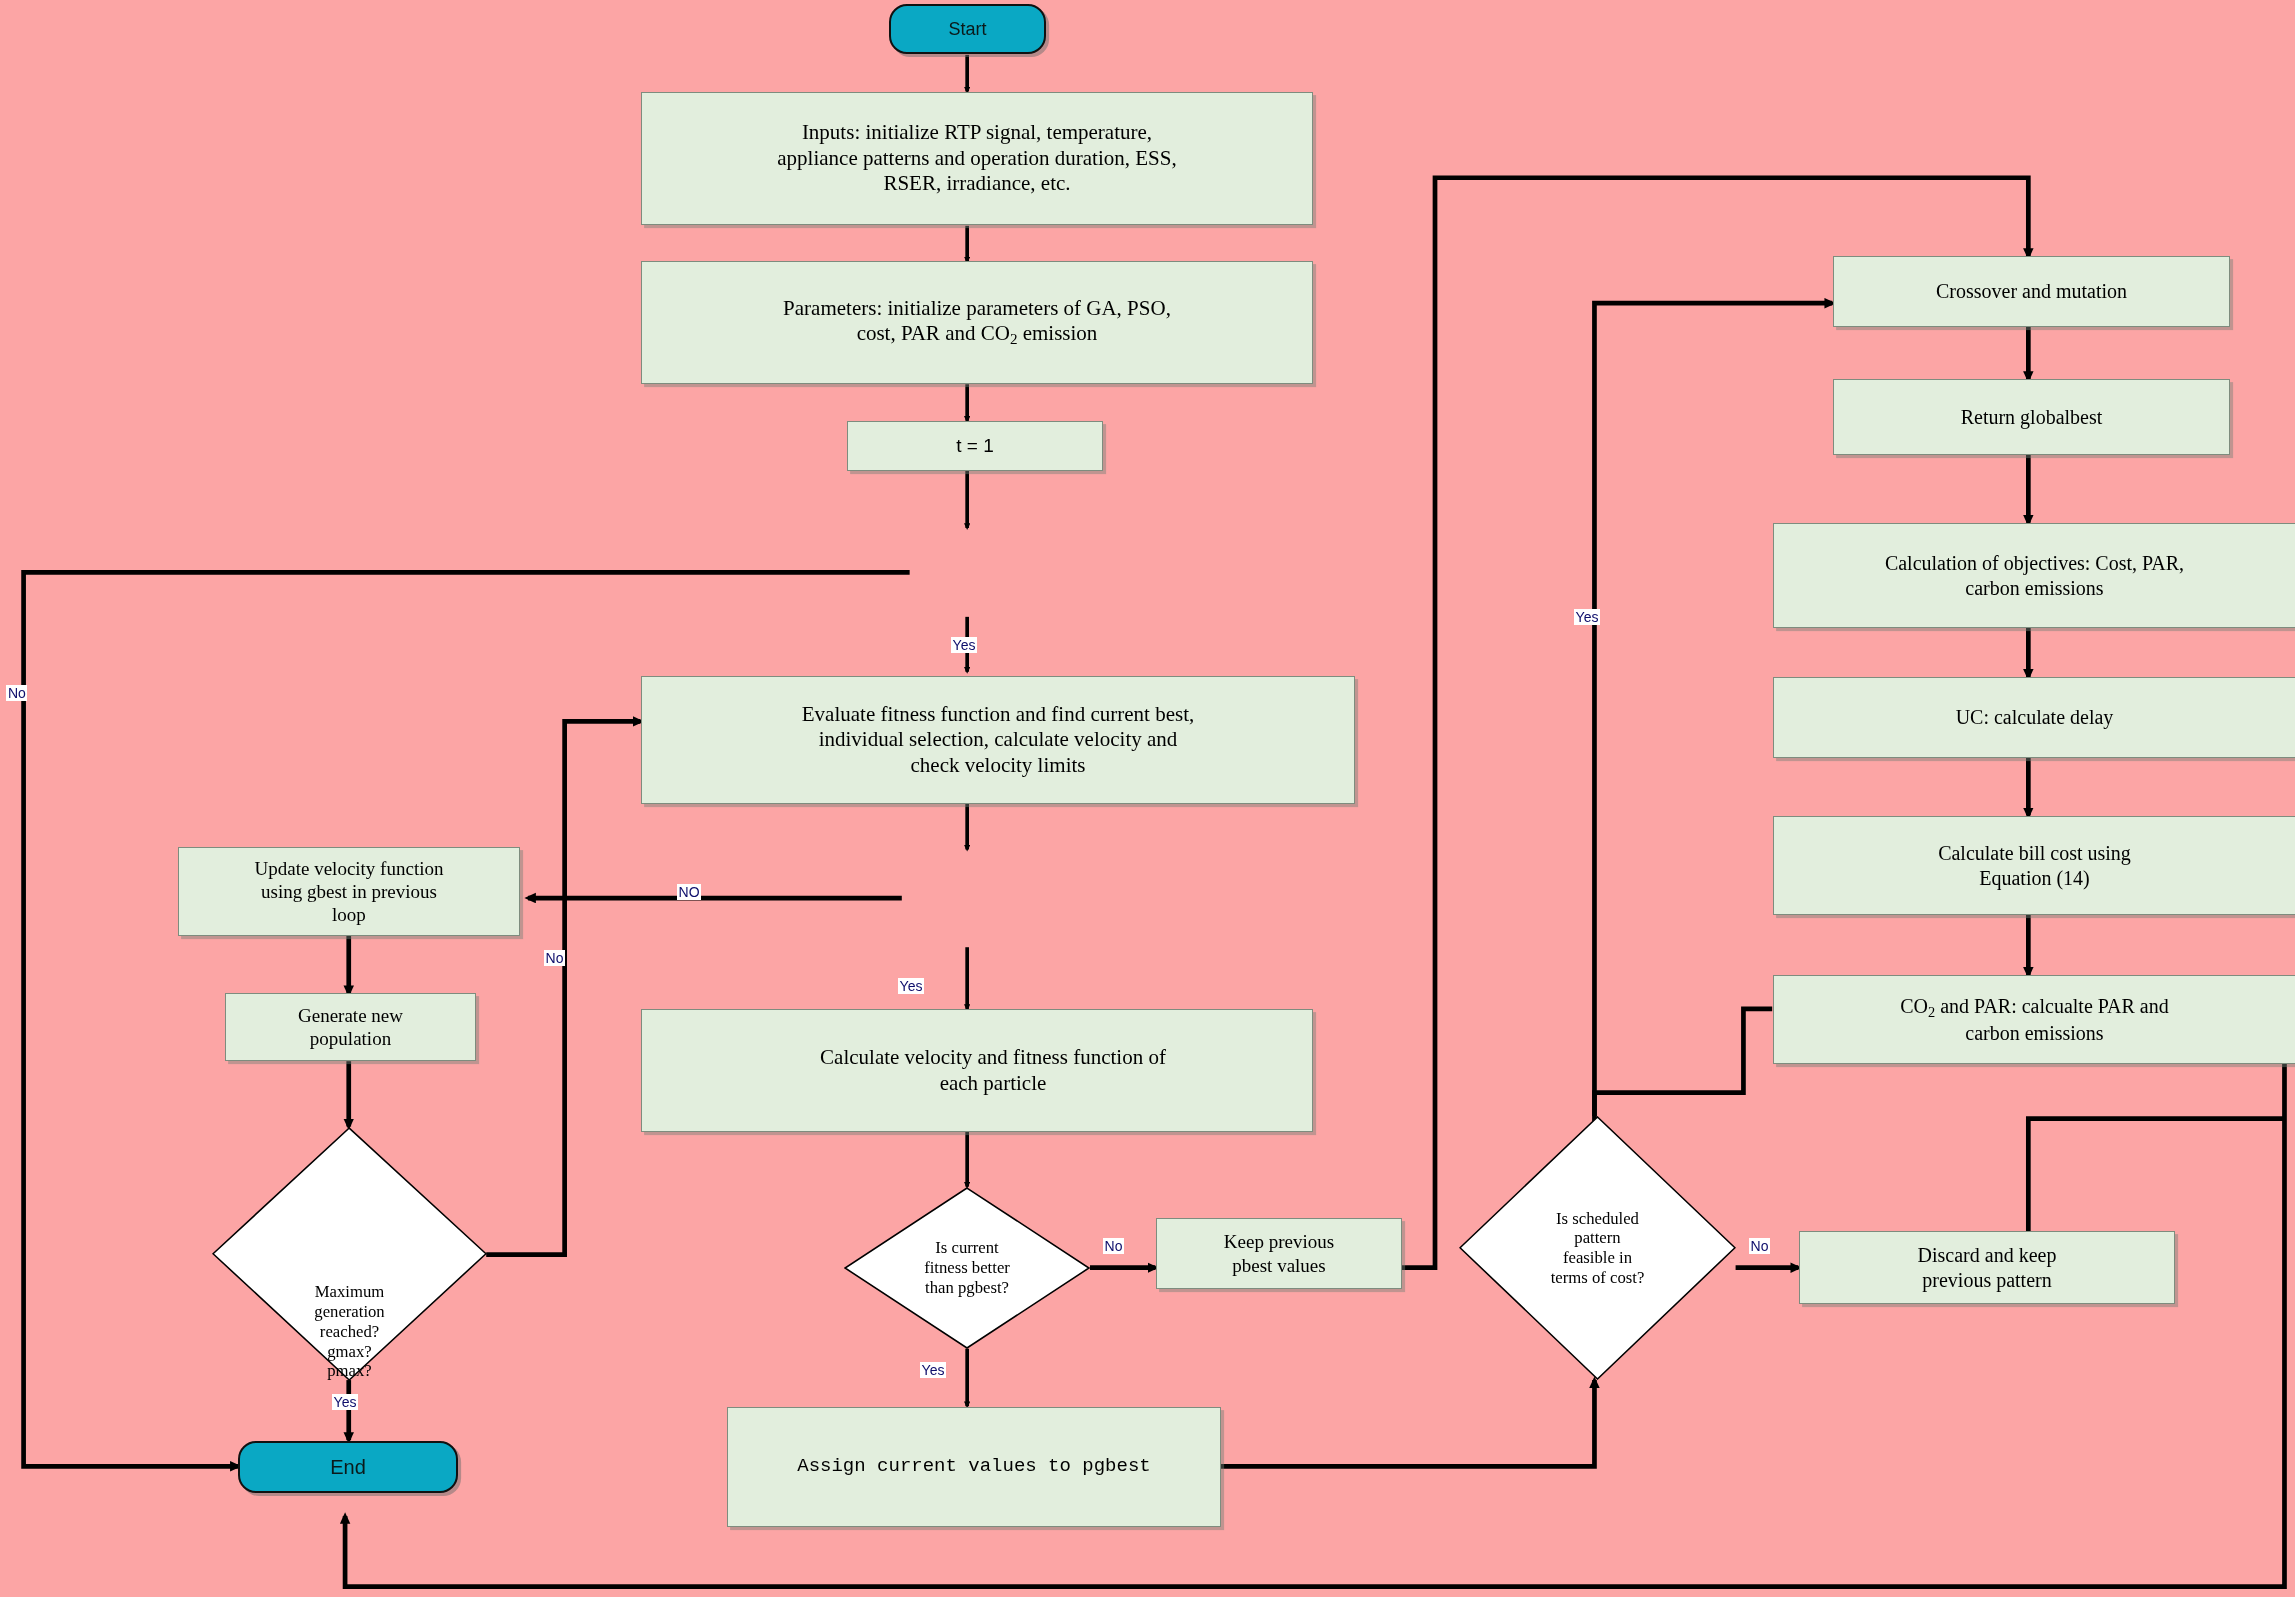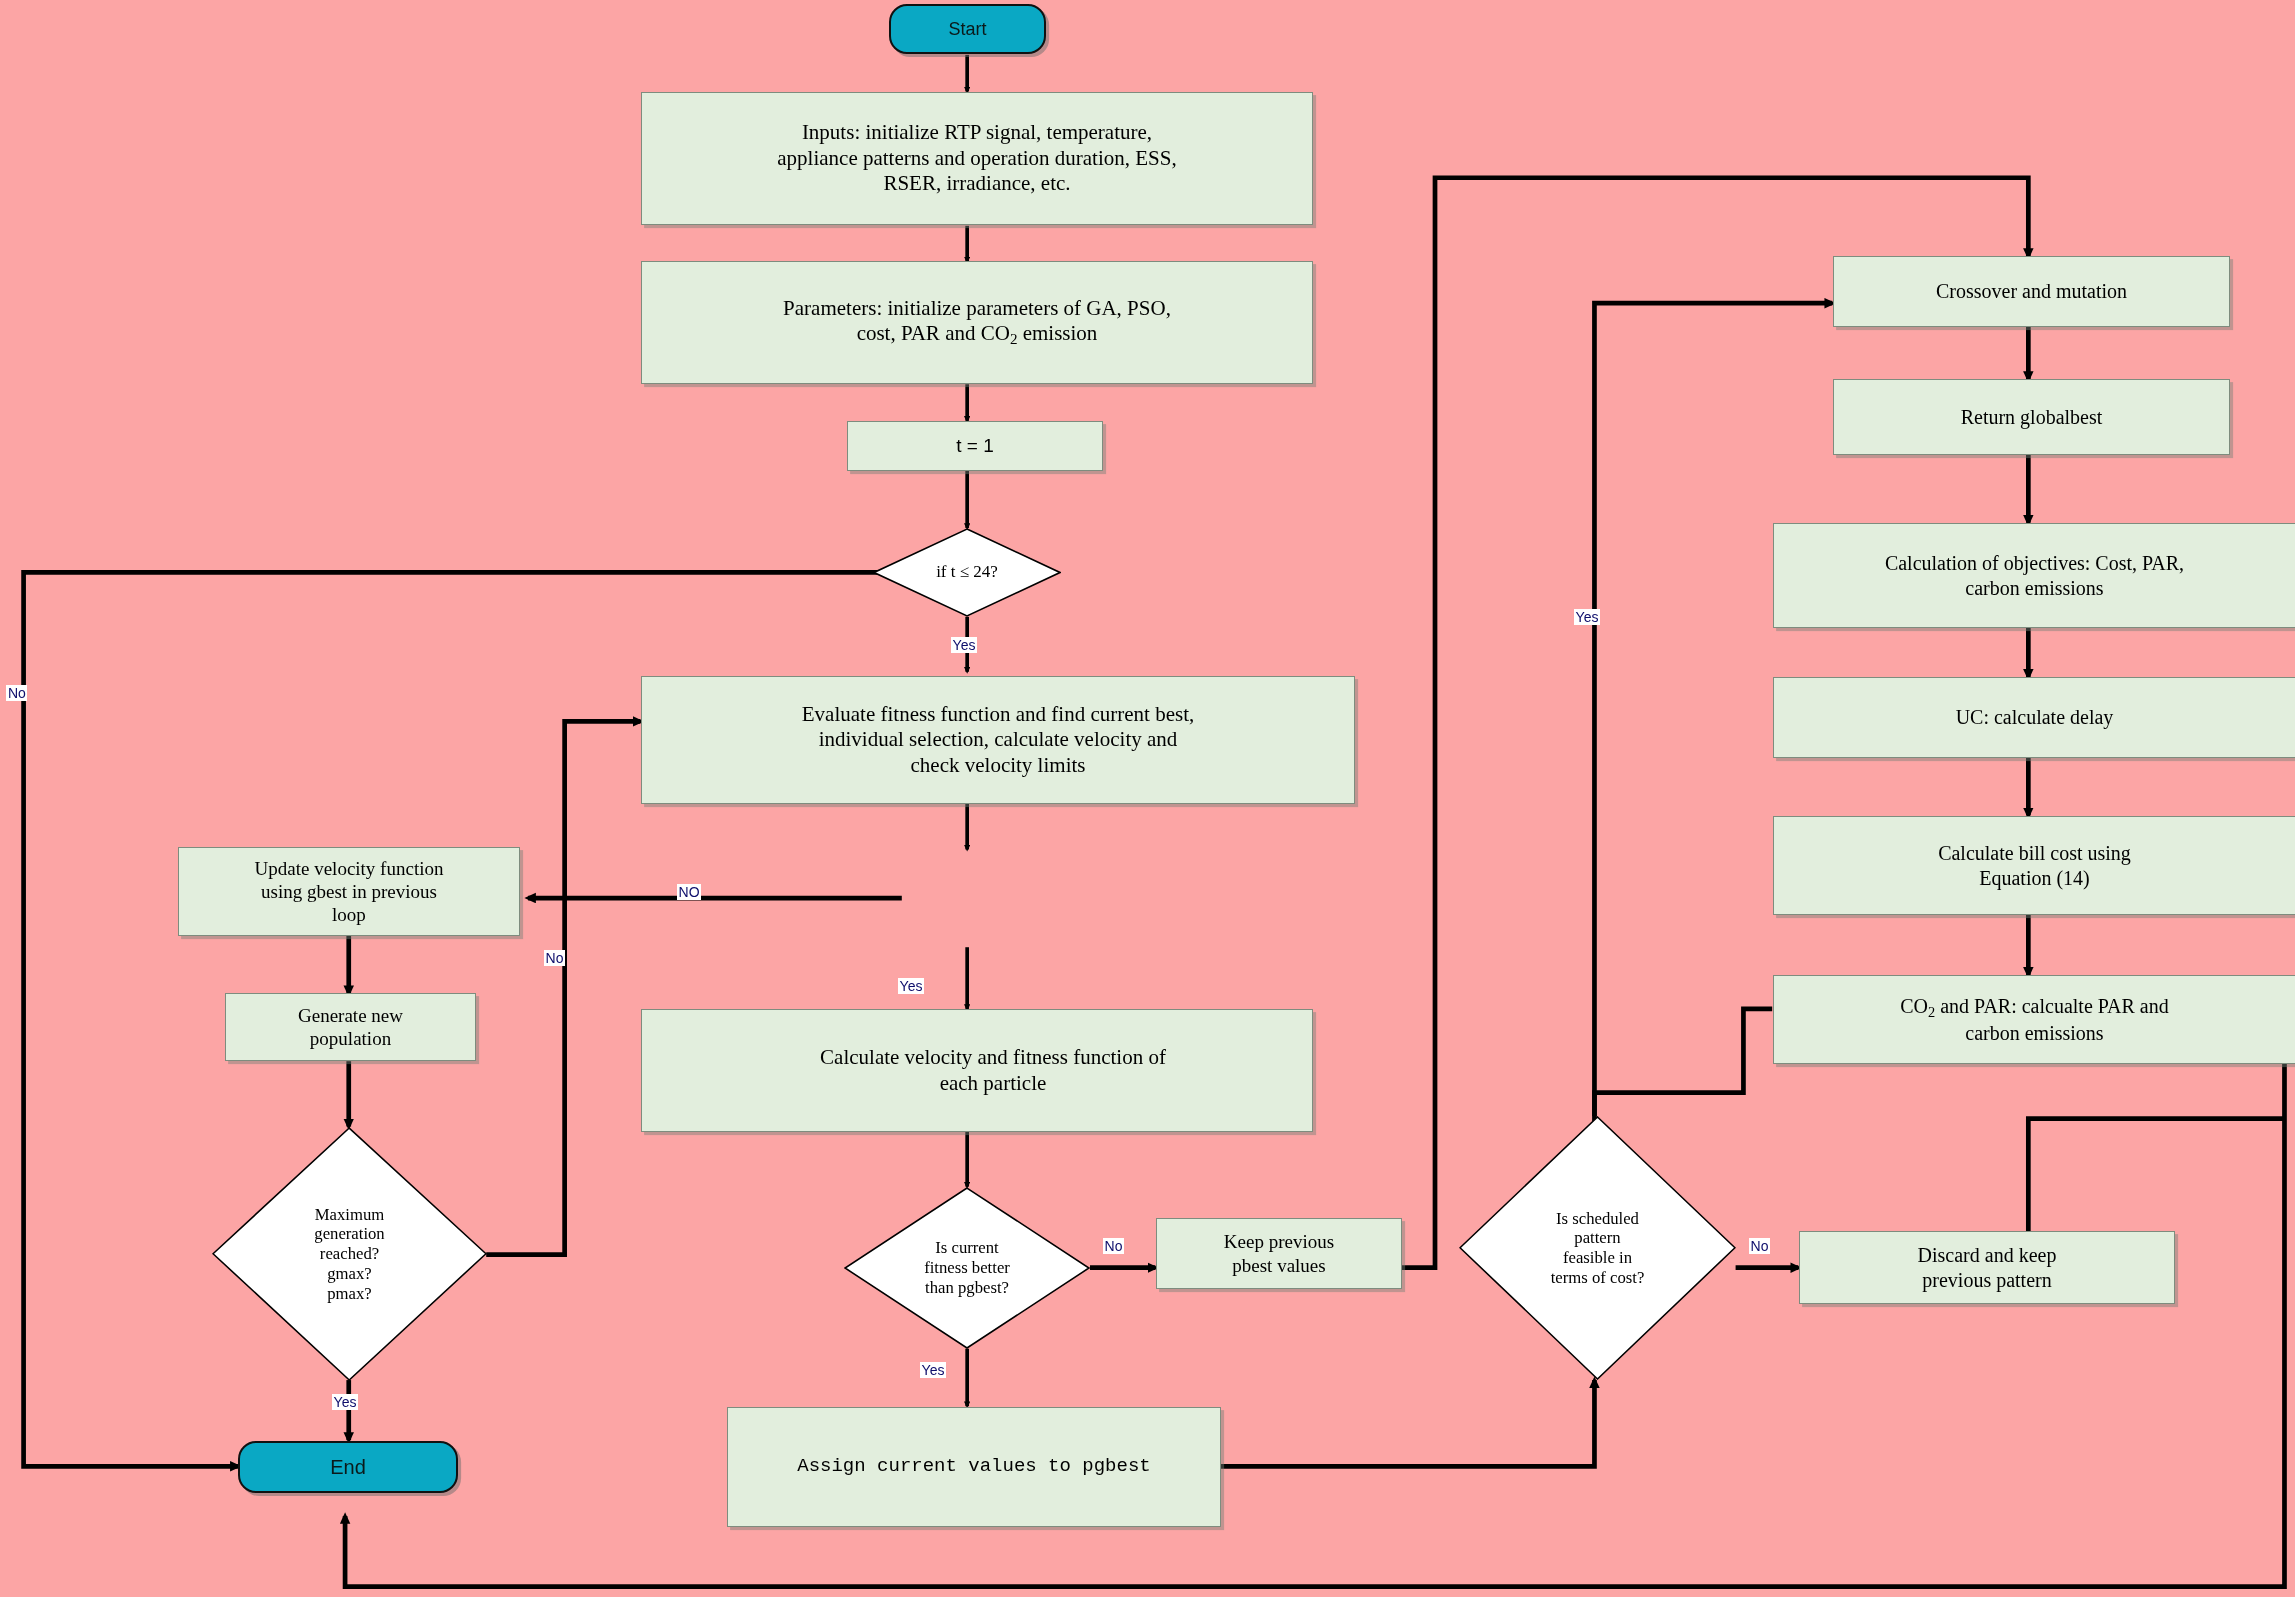--- a/index.html
+++ b/index.html
@@ -115,26 +115,20 @@
       <div>
         <span>cost, PAR and CO</span><span class="sub">2</span><span> emission</span>
       </div>
     </div>
   </div>
 
   <div class="node proc" style="left:847px;top:421px;width:256px;height:50px;">
     <span class="txt" style="font-size:19px;font-family:'Liberation Sans',sans-serif;">t = 1</span>
   </div>
 
-  <div class="node dec" style="left:873px;top:528px;width:188px;height:89px;">
-    <svg class="dshape" viewBox="0 0 360 170" preserveAspectRatio="none">
-      <polygon points="180,2 358,85 180,168 2,85" fill="#ffffff" stroke="#000" stroke-width="3"></polygon>
-    </svg>
-    <span class="dtxt" style="font-size:17px;">if t ≤ 24?</span>
-  </div>
 
   <div class="node proc" style="left:641px;top:676px;width:714px;height:128px;align-items:center;">
     <div class="txt" style="font-size:21px;">
       <div>Evaluate fitness function and find current best,</div>
       <div>individual selection, calculate velocity and</div>
       <div>check velocity limits</div>
     </div>
   </div>
 
 
@@ -175,21 +169,21 @@
     </div>
   </div>
 
   <div class="node proc" style="left:225px;top:993px;width:251px;height:68px;">
     <div class="txt" style="font-size:19px;">
       <div>Generate new</div>
       <div>population</div>
     </div>
   </div>
 
-  <div class="node dec" style="left:212px;top:1127px;width:275px;height:254px;">
+  <div class="node dec" style="left:212px;top:1127px;width:275px;height:254px;align-items:flex-end;">
     <svg class="dshape" viewBox="0 0 525 485" preserveAspectRatio="none">
       <polygon points="262,2 523,242 262,483 2,242" fill="#ffffff" stroke="#000" stroke-width="3"></polygon>
     </svg>
     <div class="dtxt" style="font-size:16.7px;">
       <div>Maximum</div>
       <div>generation</div>
       <div>reached?</div>
       <div>gmax?</div>
       <div>pmax?</div>
     </div>

